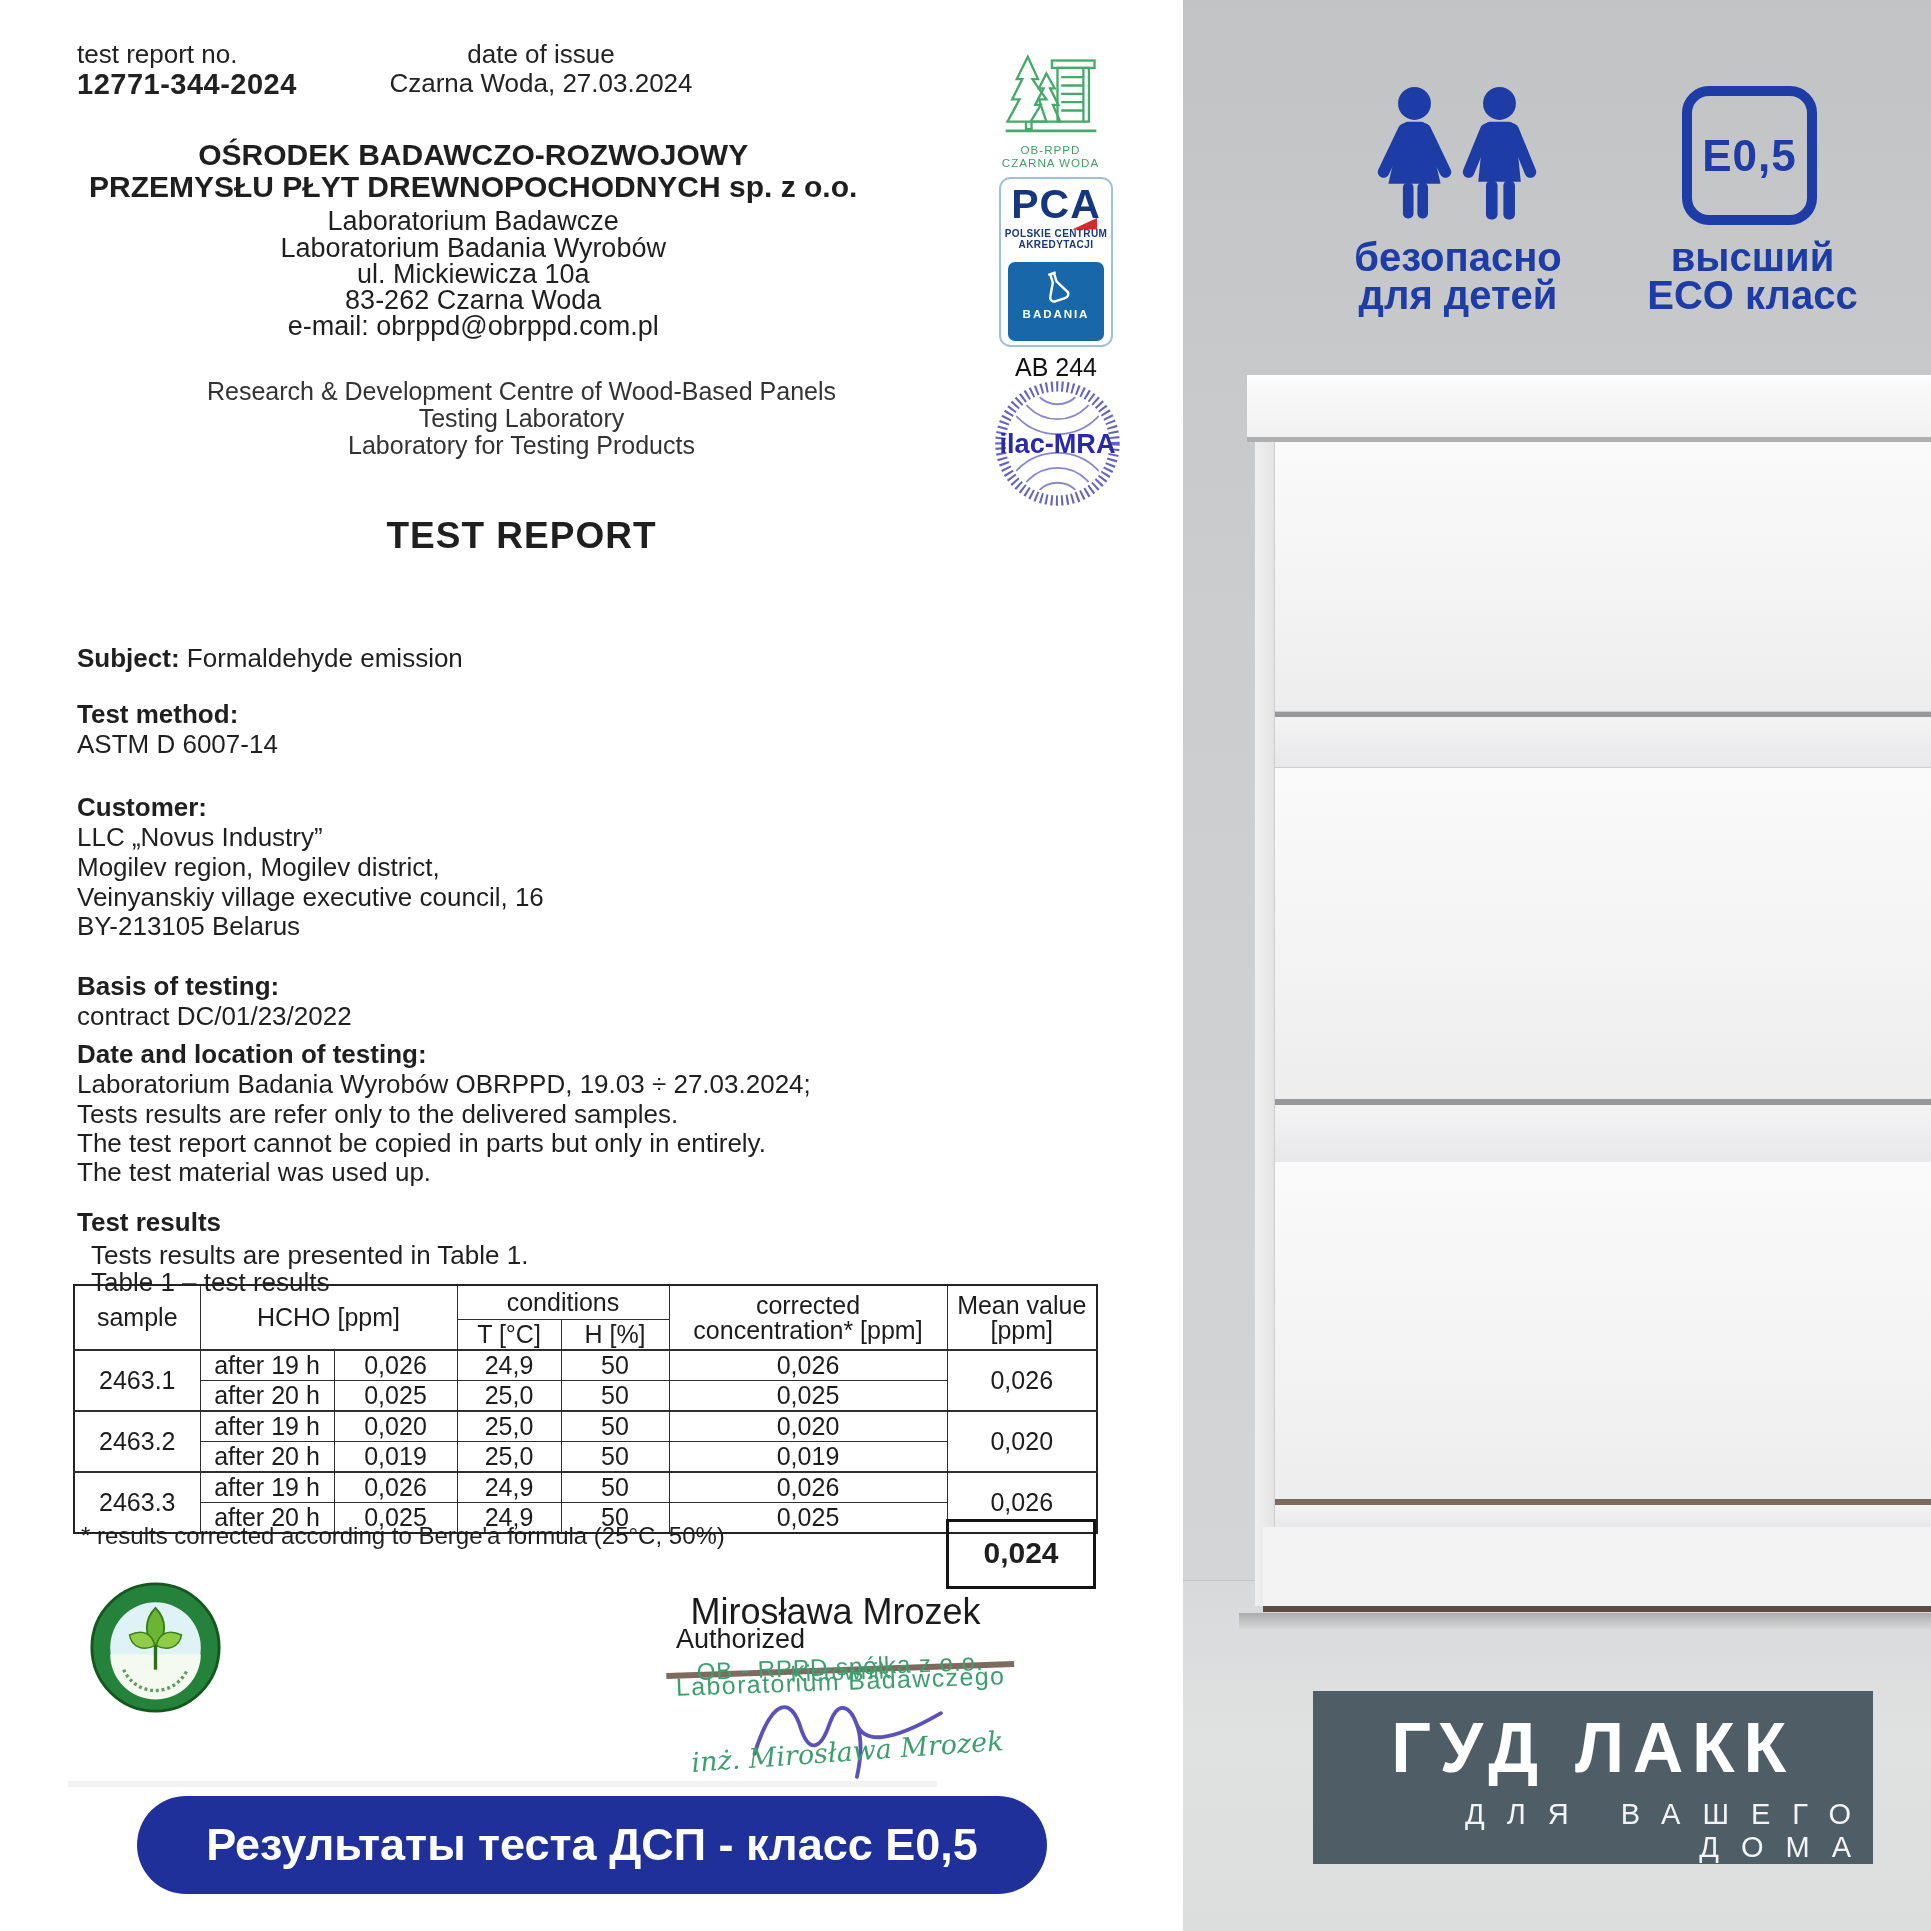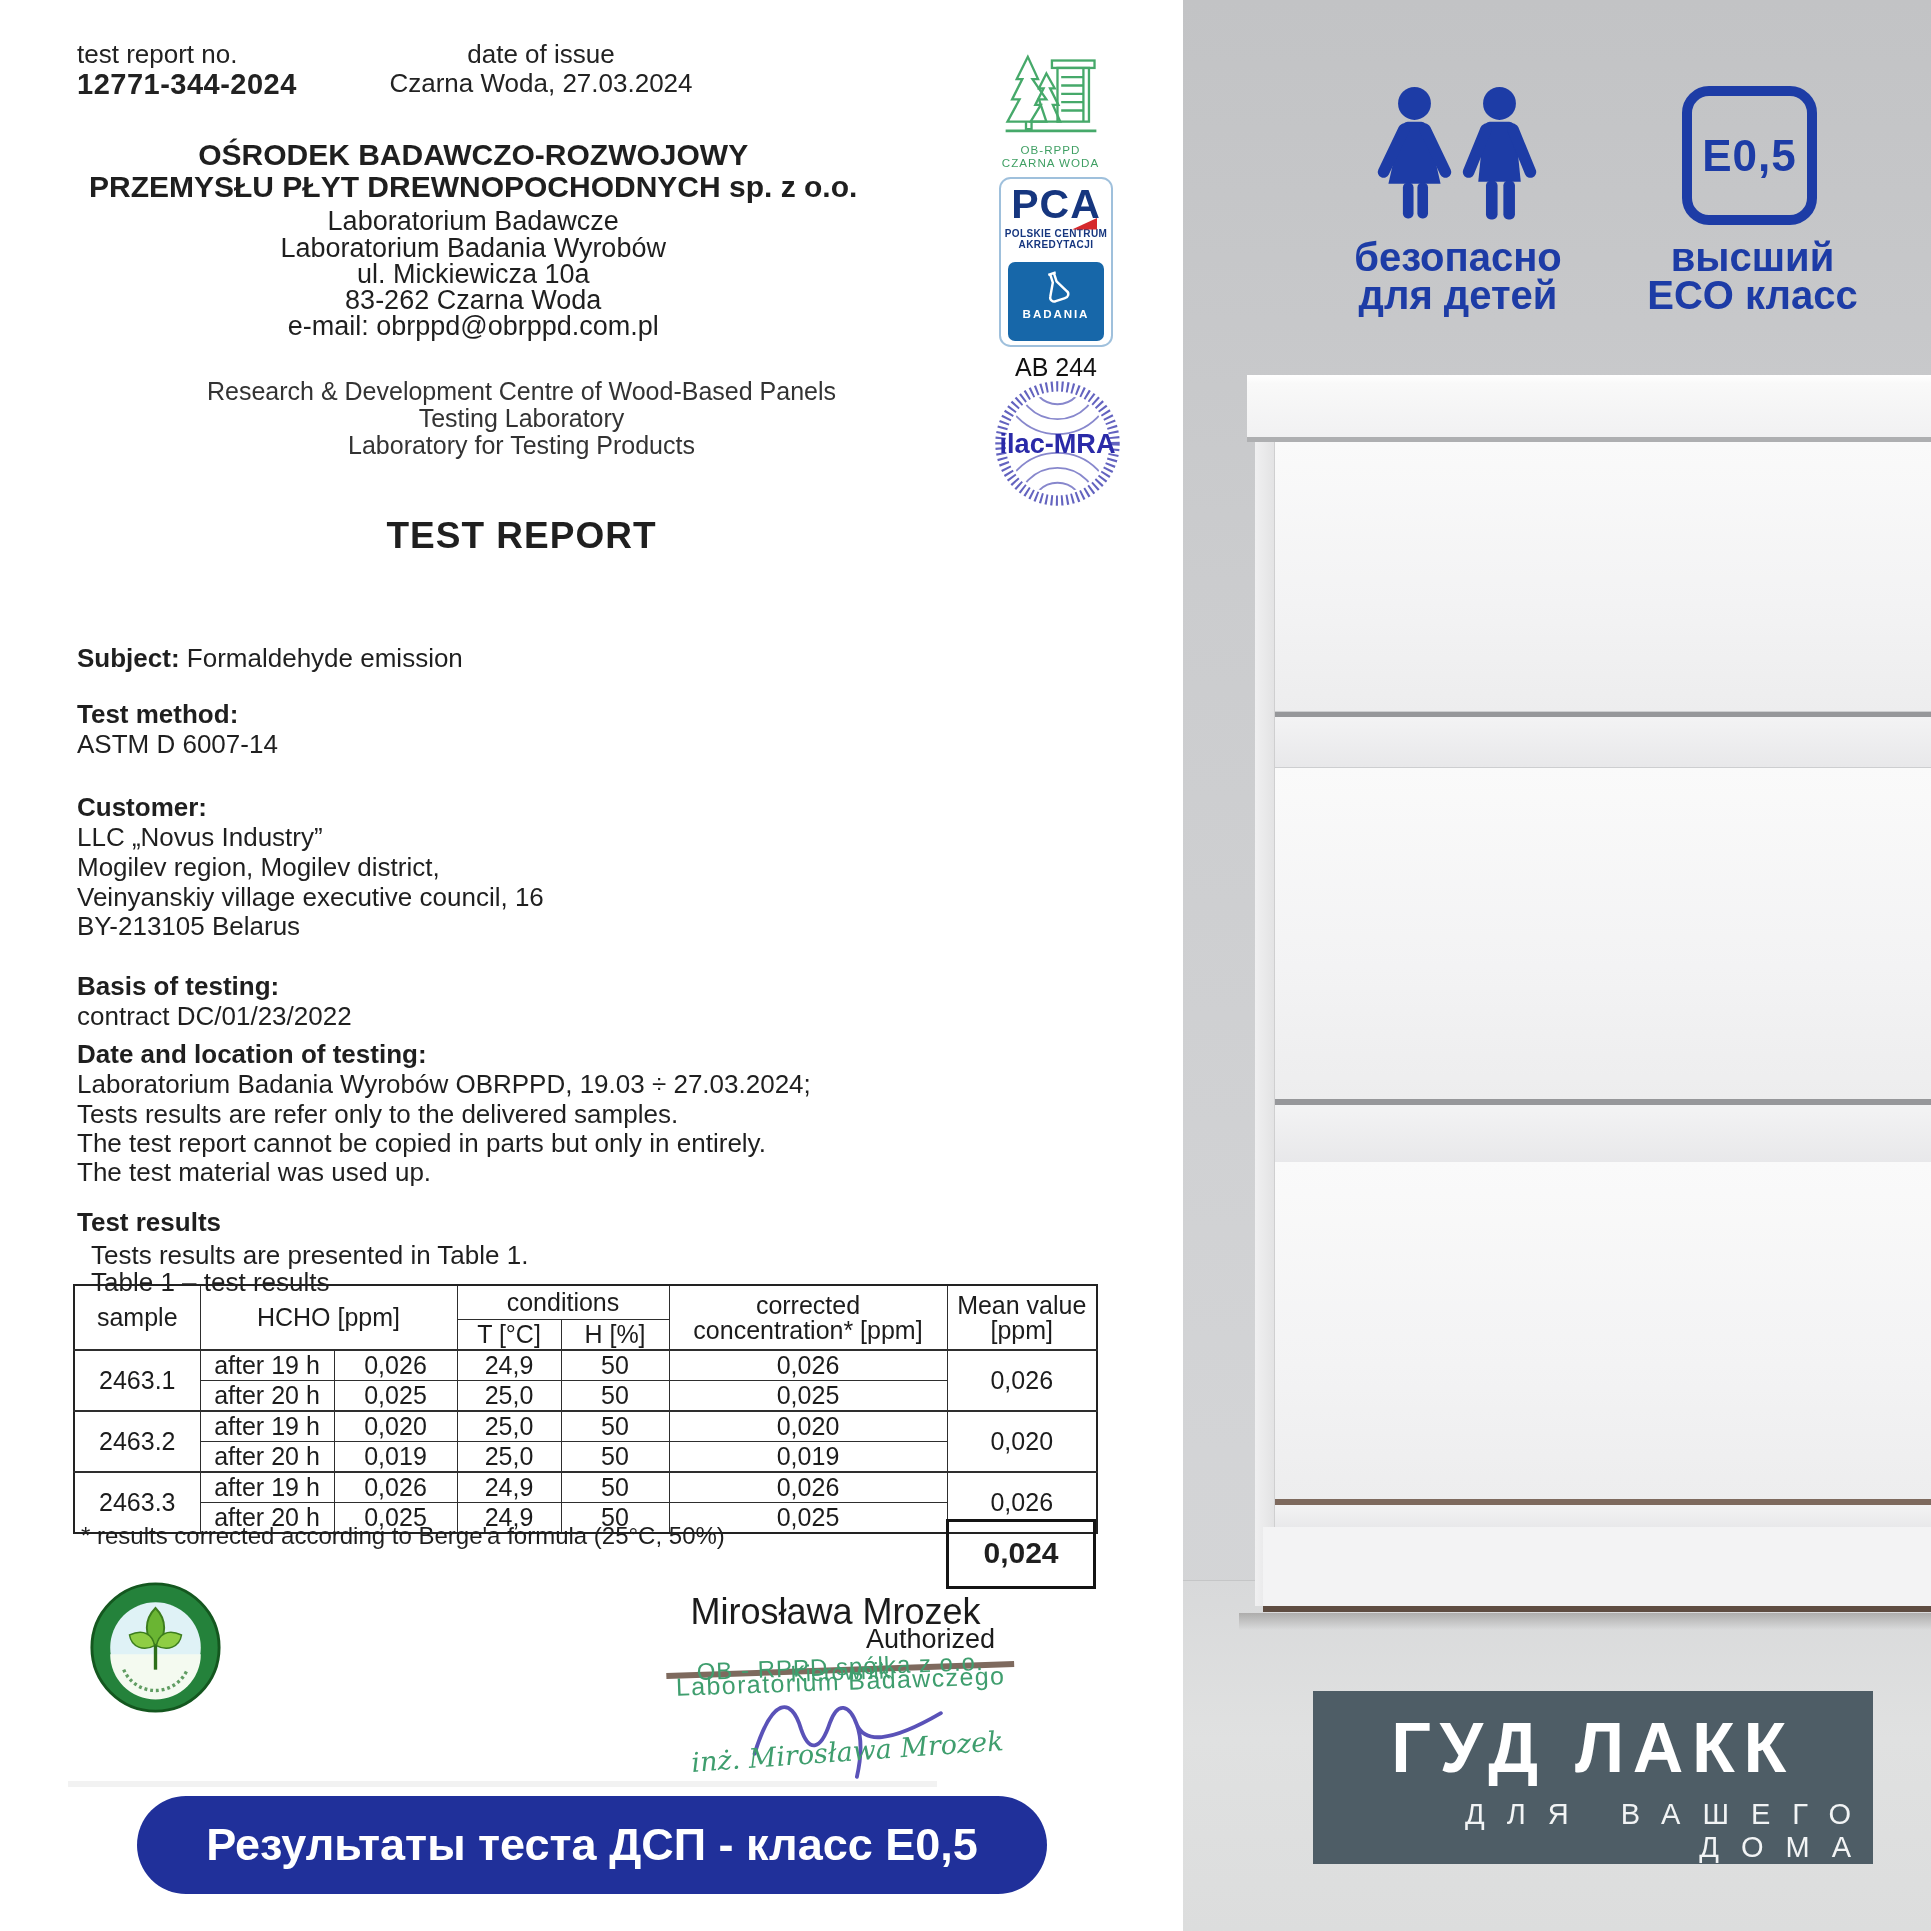--- a/index.html
+++ b/index.html
@@ -40,21 +40,21 @@
   .pca-word{margin-top:1.9px;text-align:center;font-size:41px;font-weight:bold;color:#16367f;letter-spacing:1px;}
   .pca-red{position:absolute;left:71px;top:39px;width:25px;height:11.6px;background:#d6292c;
     clip-path:polygon(0 100%,100% 0,100% 100%);}
   .pca-sub{text-align:center;font-size:10px;font-weight:bold;color:#16367f;line-height:11.6px;letter-spacing:0.4px;}
   .pca-badania{position:absolute;left:6.8px;right:6.8px;top:83px;height:79px;background:#1767a9;border-radius:7px;}
   .pca-badania svg{display:block;margin:5.8px auto 0;}
   .pca-badania-text{text-align:center;color:#fff;font-size:11.6px;font-weight:bold;letter-spacing:1.9px;}
   .ab-text{left:999px;top:353px;width:114px;text-align:center;font-size:25px;color:#111;}
   
   .sig-name{left:676px;top:1591px;width:319px;text-align:center;font-size:36px;color:#1b1b1b;}
-  .sig-role{left:676px;top:1624px;width:319px;text-align:right;font-size:27px;color:#1b1b1b;}
+  .sig-role{left:676px;top:1624px;width:319px;text-align:left;font-size:27px;color:#1b1b1b;}
   .stamp{left:666px;top:1653px;width:348px;text-align:center;color:#3f9e6e;transform:rotate(-2deg);}
   .stamp .s1{font-size:24px;letter-spacing:1px;}
   .stamp .s2{font-size:23px;}
   .stamp .s3{font-size:25px;letter-spacing:1.4px;margin-top:2.9px;}
   .sig-script{left:691px;top:1736px;font-size:27px;font-style:italic;color:#3f9e6e;
     font-family:"DejaVu Serif",serif;transform:rotate(-4deg);}
   .smudge{left:68px;top:1781px;width:869px;height:5.8px;background:#ededed;opacity:.7;}
   .pill{left:137px;top:1796px;width:910px;height:98px;border-radius:49px;background:#20309a;
     color:#fff;font-size:45px;font-weight:bold;text-align:center;line-height:98px;}
   

